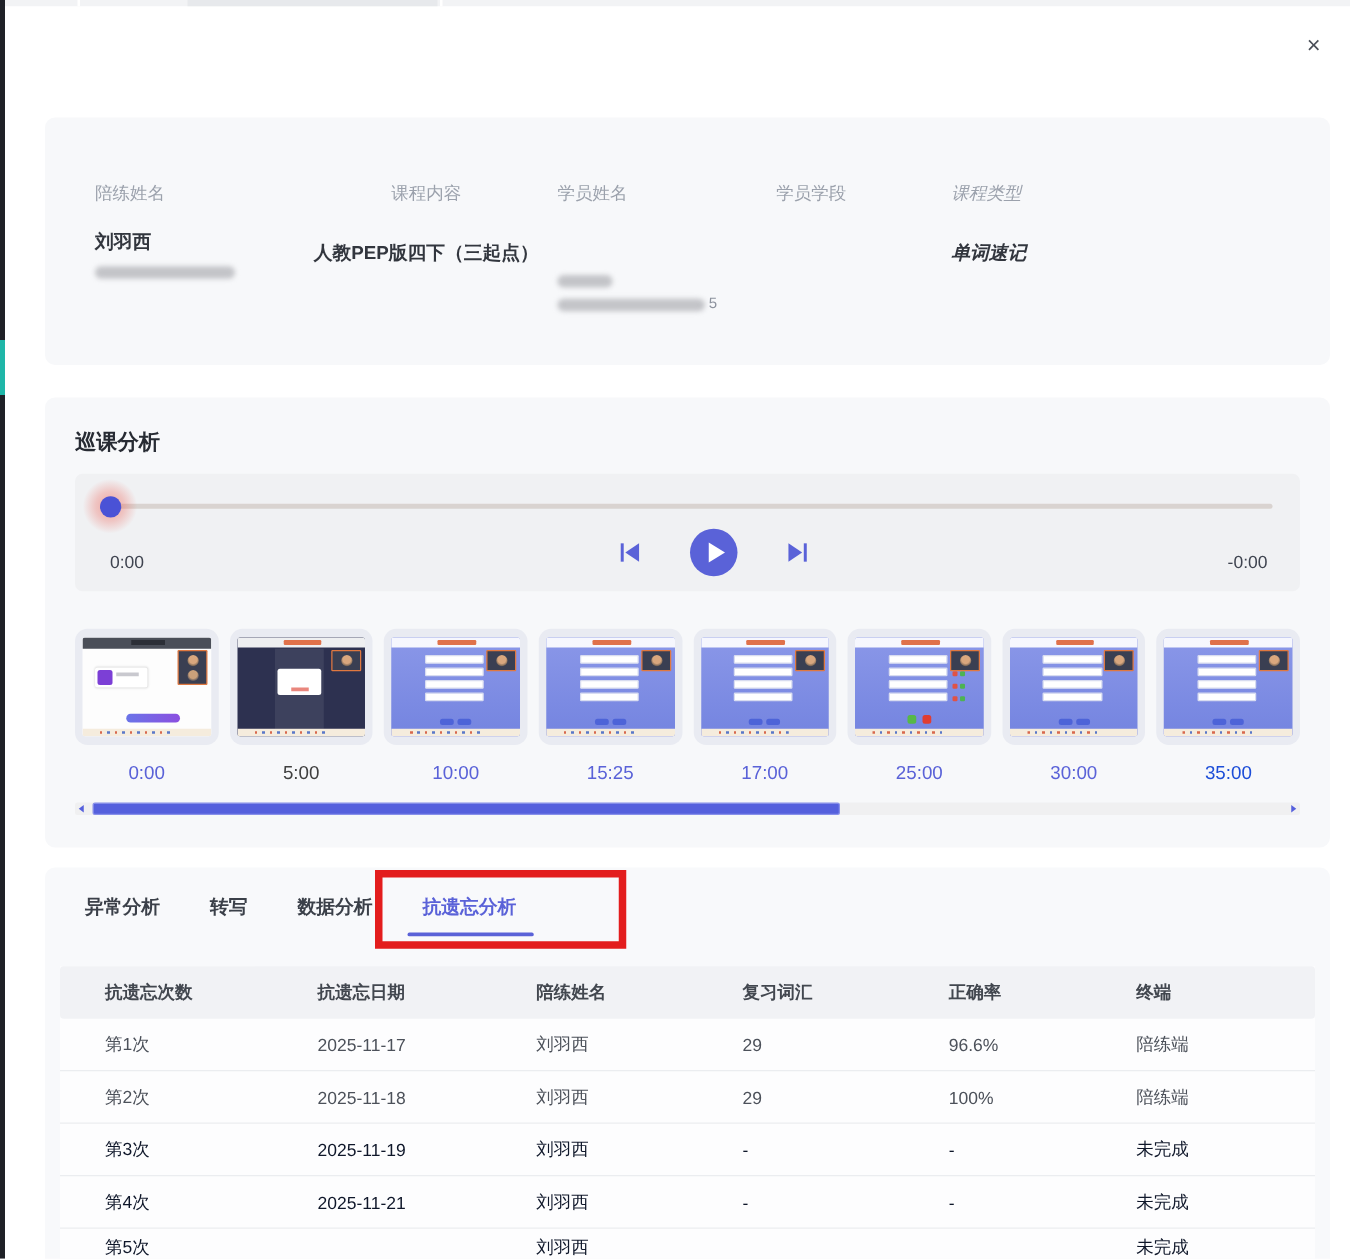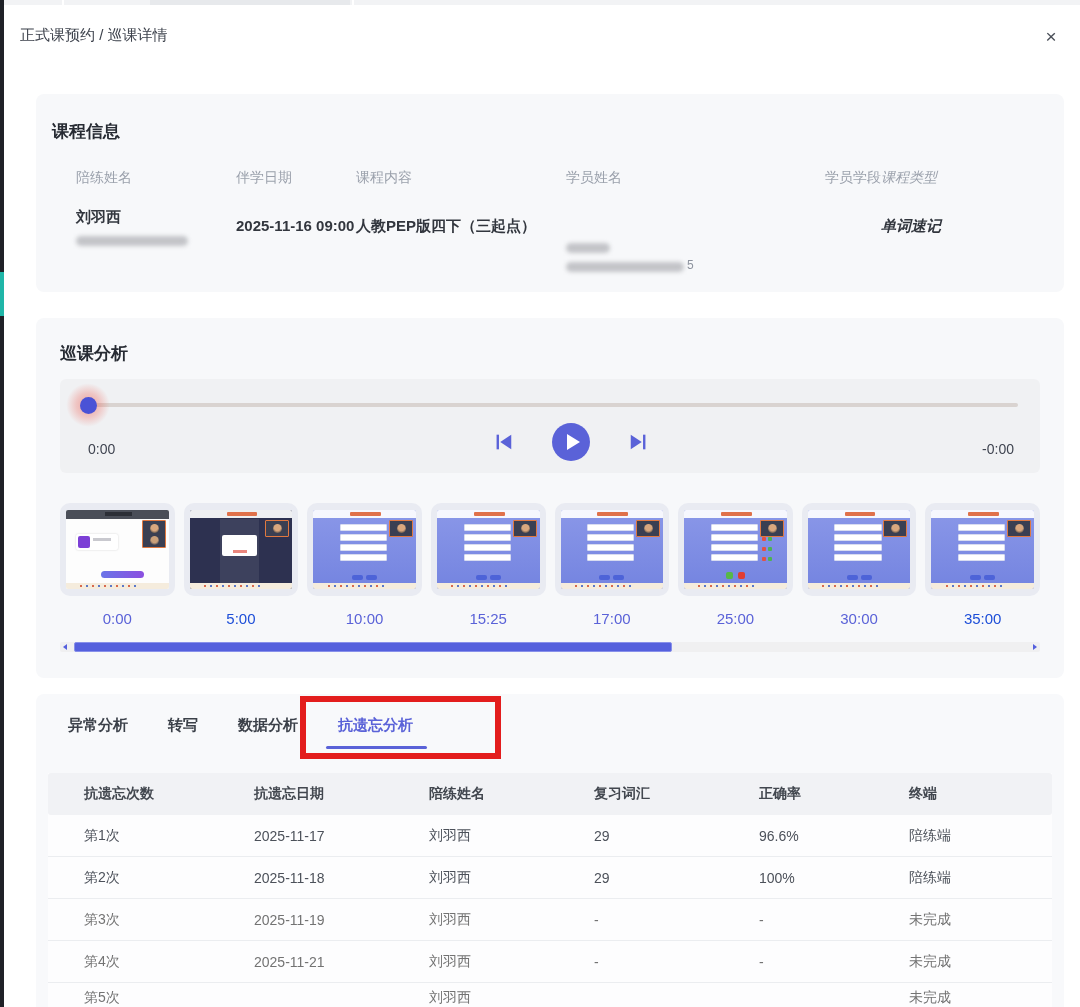--- a/index.html
+++ b/index.html
@@ -112,79 +112,71 @@
   .tab { font-size:15px; font-weight:bold; color:#3b4049; cursor:pointer; position:relative; padding-bottom:14px; }
   .tab.active { }
   .tab.active .tab-underline { position:absolute; left:-12px; right:-14px; bottom:0; height:3px; border-radius:2px; }
   .red-box { position:absolute; top:-20px; bottom:-10px; left:-38px; right:-88px;
     border:6px solid #e31d1d; pointer-events:none; }
 
   .table { margin-top:24px; background:#fdfdfe; }
   .tgrid { display:grid; grid-template-columns:170px 175px 165px 165px 150px 1fr; padding-left:36px; align-items:center; }
   .thead { background:#f1f2f5; border-radius:3px; height:42px; font-size:14px; font-weight:bold; color:#42474f; }
   .trow { height:42px; font-size:14px; color:#4c515a; border-bottom:1px solid #ebedf0; }
-  .trow.incomplete { color:#737373; }
+  .trow.incomplete { color:#0f172a; }
   .trow.partial { align-items:flex-start; padding-top:6px; border-bottom:none; }
 </style>
 </head>
 <body>
 
 <div class="top-strip">
   <div class="seg" style="left:150px;width:200px;"></div>
   <div class="seg" style="left:62px;width:2px;background:#fff;"></div>
   <div class="seg" style="left:352px;width:2px;background:#fff;"></div>
 </div>
 <div class="left-strip">
   <div class="teal" style="background: rgb(31, 182, 168);"></div>
 </div>
 
 <div class="hdr">
-  <div class="crumb">正式课预约 / 巡课详情</div>
   <div class="close-btn">×</div>
 </div>
 
 <div class="content">
 
   <div class="card card-info">
-    <div class="card-title">课程信息</div>
     <div class="fields" id="fields">
         <div class="field" style="width: 160px;">
           <div class="f-label">陪练姓名</div>
           <div class="f-valwrap">
             <div class="f-val">刘羽西</div>
             <div class="redact-row">
               <div class="redact" style="width: 112px;"></div>
             </div>
           </div>
         </div>
-        <div class="field" style="width: 120px;">
-          <div class="f-label">伴学日期</div>
-          <div class="f-valwrap">
-            <div class="f-val">2025-11-16 09:00</div>
-          </div>
-        </div>
-        <div class="field" style="width: 210px;">
+        <div class="field" style="width: 210px; align-items: center;">
           <div class="f-label">课程内容</div>
           <div class="f-valwrap">
             <div class="f-val">人教PEP版四下（三起点）</div>
           </div>
         </div>
         <div class="field" style="width: 175px; gap: 47px;">
           <div class="f-label">学员姓名</div>
           <div class="f-valwrap">
             <div class="redact-row">
               <div class="redact" style="width: 44px;"></div>
             </div>
             <div class="redact-row">
               <div class="redact" style="width: 118px;"></div>
               <div class="redact-suffix">5</div>
             </div>
           </div>
         </div>
-        <div class="field" style="width: 140px; text-align: right;">
+        <div class="field" style="width: 140px;">
           <div class="f-label">学员学段</div>
         </div>
         <div class="field" style="width: 120px; font-style: italic;">
           <div class="f-label">课程类型</div>
           <div class="f-valwrap">
             <div class="f-val">单词速记</div>
           </div>
         </div>
       </div>
   </div>
@@ -361,21 +353,21 @@
             <div class="scr-pills">
               <span></span>
               <span></span>
             </div>
             <div class="scr-foot"></div>
           </div>
         </div>
       </div>
     <div class="thumb-times" id="thumbTimes">
         <div class="tt" style="color: rgb(90, 98, 216);">0:00</div>
-        <div class="tt" style="color: #1d4ed8;">5:00</div>
+        <div class="tt" style="color: #404040;">5:00</div>
         <div class="tt" style="color: rgb(90, 98, 216);">10:00</div>
         <div class="tt" style="color: rgb(90, 98, 216);">15:25</div>
         <div class="tt" style="color: rgb(90, 98, 216);">17:00</div>
         <div class="tt" style="color: rgb(90, 98, 216);">25:00</div>
         <div class="tt" style="color: rgb(90, 98, 216); text-align: center;">30:00</div>
         <div class="tt" style="color: #1d4ed8;">35:00</div>
       </div>
 
     <div class="hscroll">
       <div class="sb-arrow left"></div>

